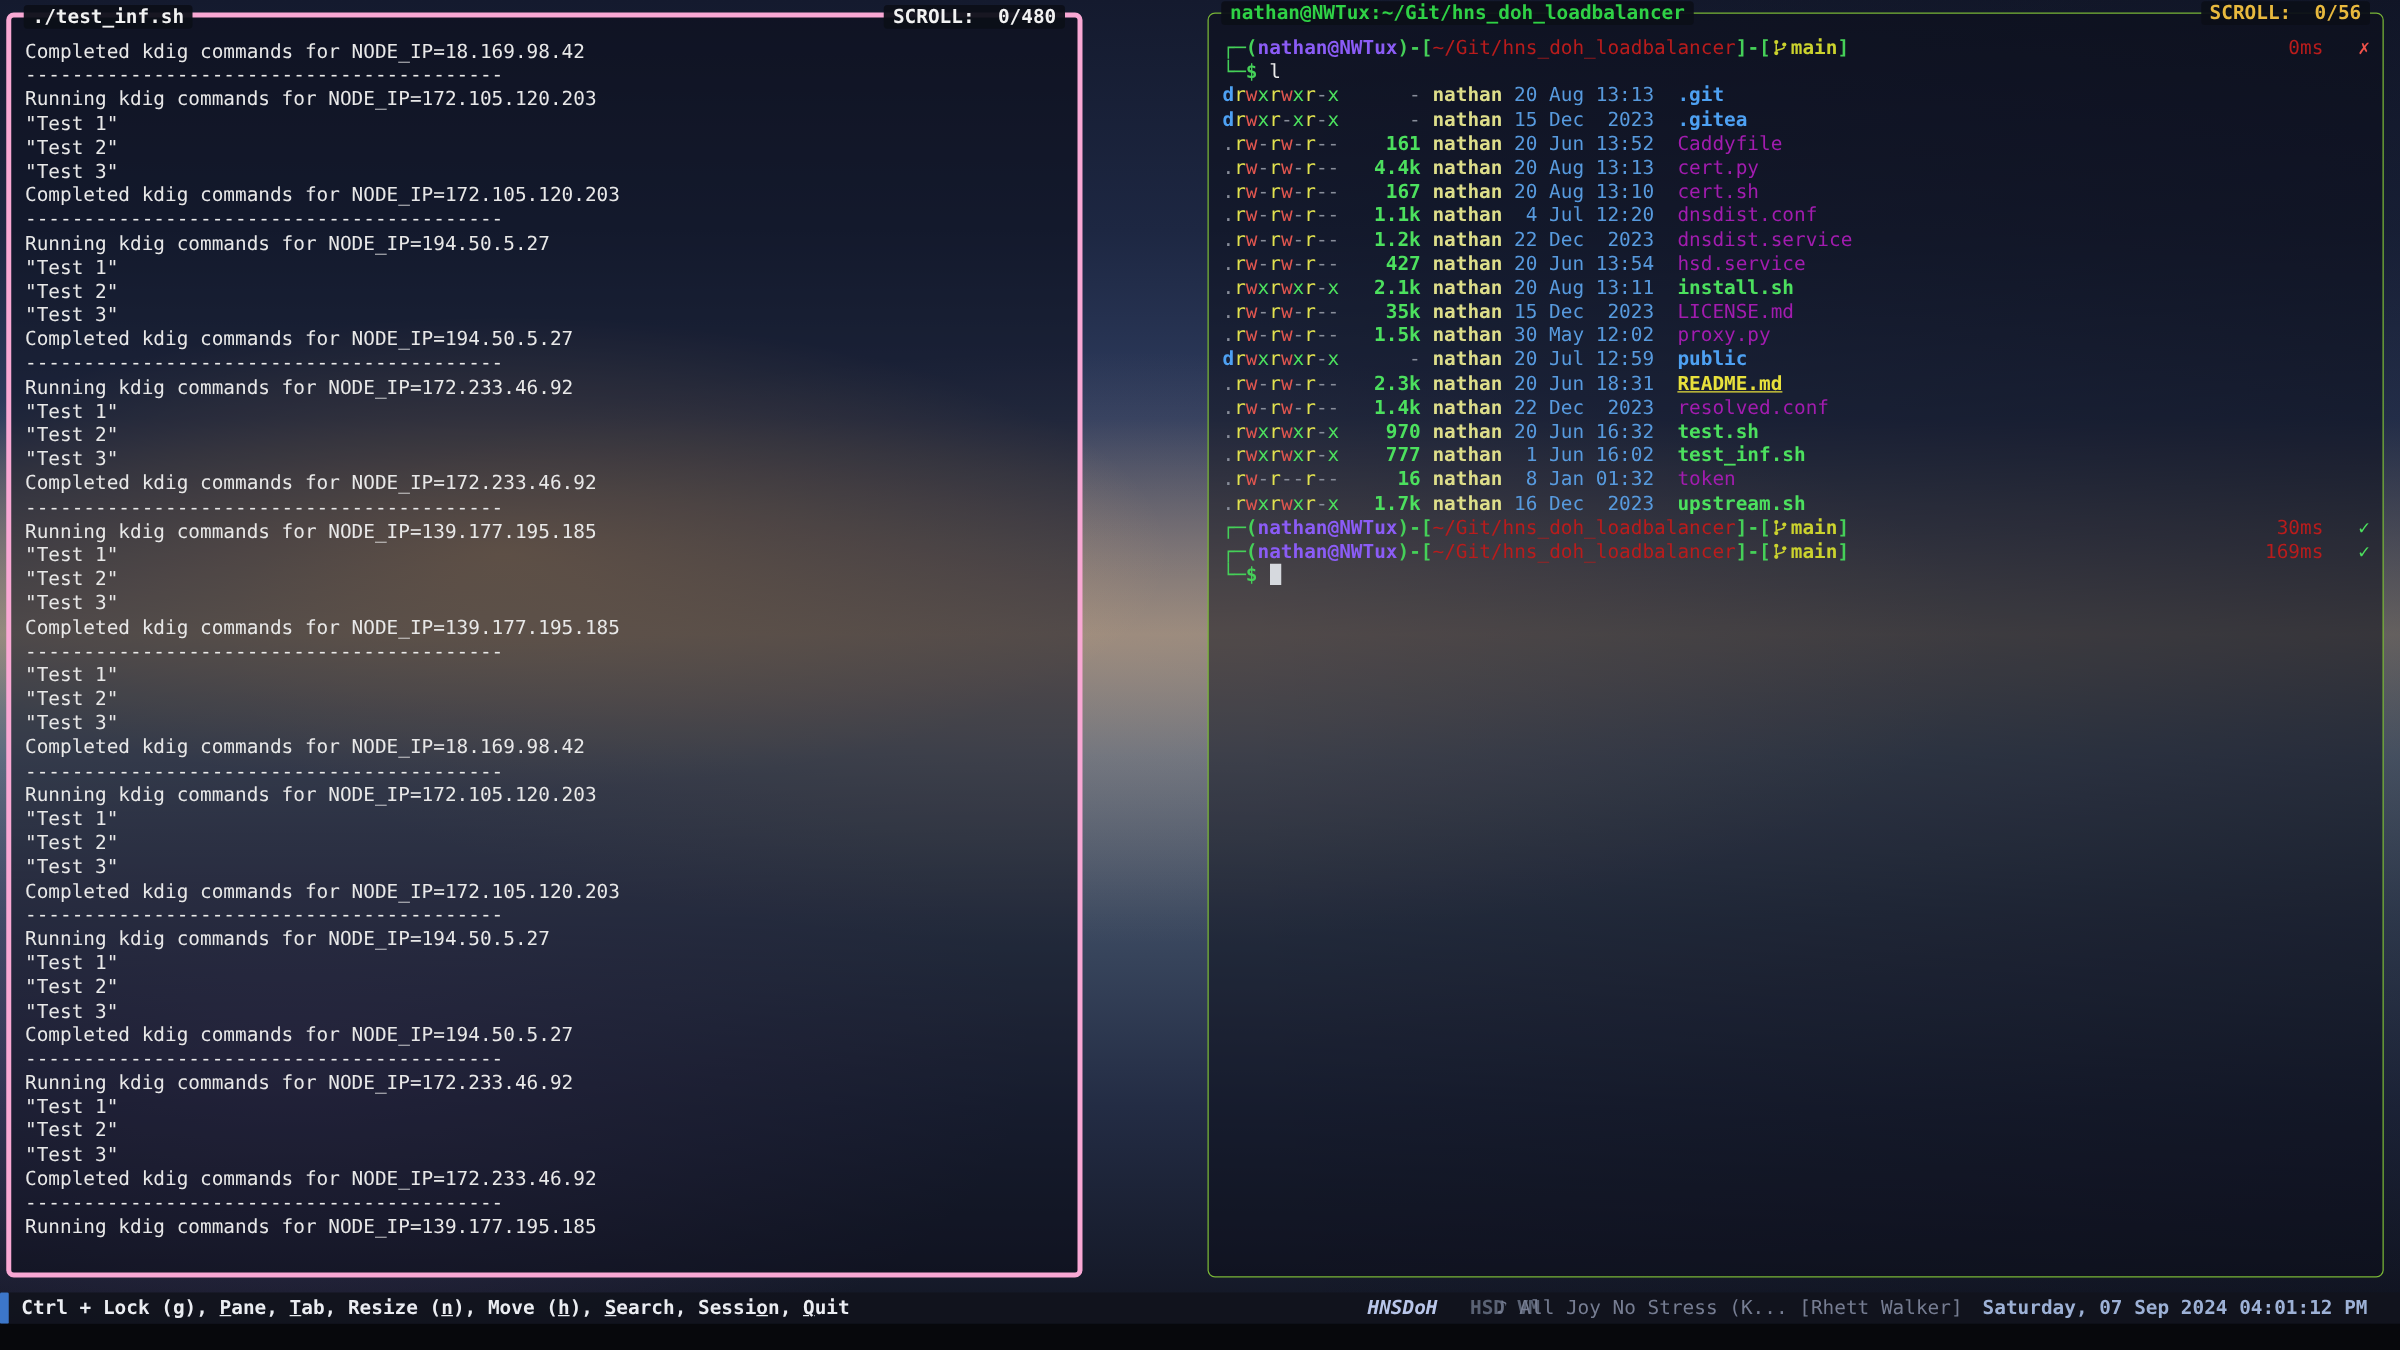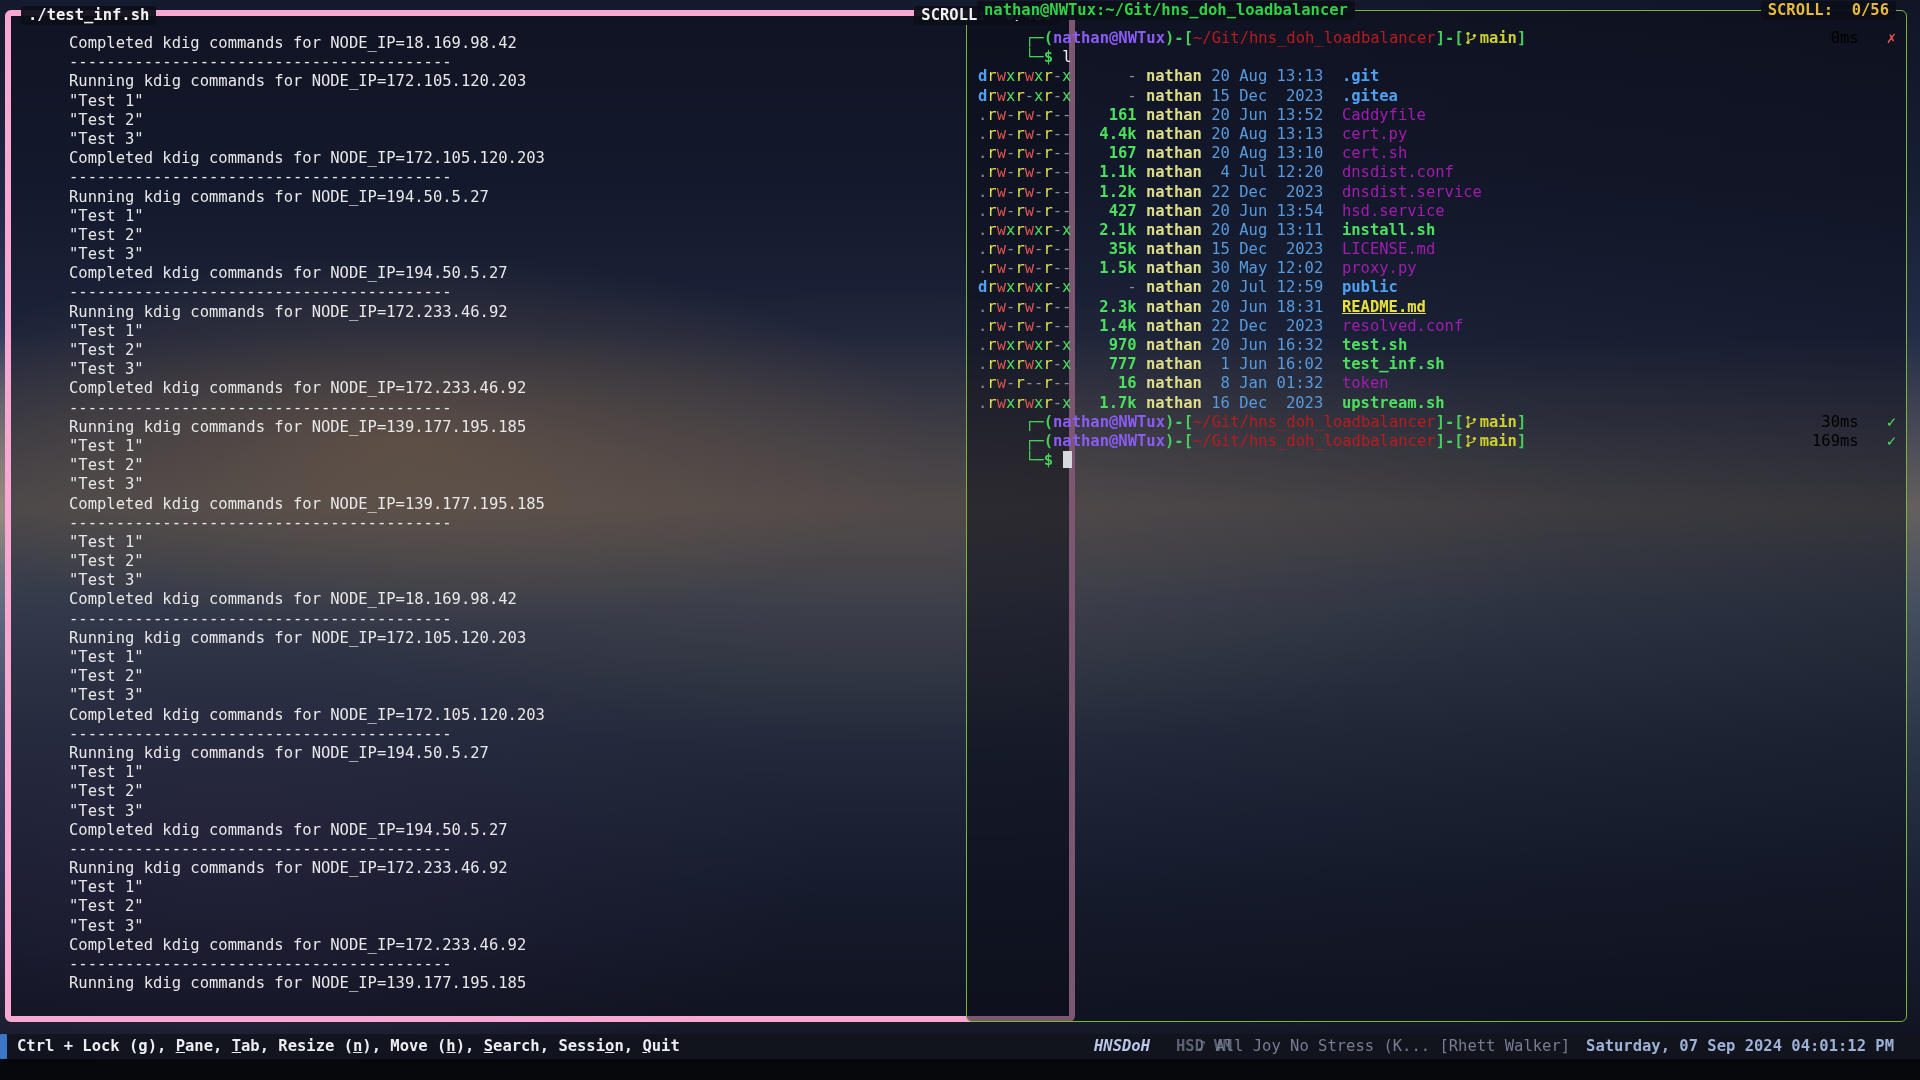--- a/index.html
+++ b/index.html
@@ -16,50 +16,50 @@
         #141a2e 0%, #1d2742 17%, #2e3c5e 31%,
         #6a6a74 41%, #8c857f 47%, #5f6d80 56%,
         #3c4a61 68%, #232c44 82%, #10131f 100%);
     position:relative;
   }
   .pane {
     position:absolute; top:10px; height:1012px;
     background:rgba(12,14,24,0.52);
     border-radius:6px;
   }
-  .pane-left  { left:5px;   width:1070px; border:6px solid #f9a8d4; }
+  .pane-left  { left:5px;   width:861px; border:4px solid #f9a8d4; }
   .pane-right { left:966px; width:941px; border:1px solid #79b637; }
   .pane-content {
     position:absolute; inset:0; overflow:hidden;
     padding:18px 10px 8px 11px;
   }
   .chip {
     position:absolute; top:-10px; line-height:19px;
     background:rgba(12,15,24,0.95); padding:0 7px; border-radius:3px;
     font-weight:bold; display:flex; gap:1ch; z-index:2; white-space:pre;
   }
   .title-chip { left:10px; }
   .pane-left  .title-chip { color:#f2f2f2; }
   .pane-right .title-chip { color:#2fd146; }
   .scroll-chip { right:10px; }
   .pane-left  .scroll-chip { color:#f2f2f2; gap:2ch; }
   .pane-right .scroll-chip { color:#e8b93e; gap:2ch; }
 
-  .tline { white-space:pre; height:19.2px;margin-left:47px; }
+  .tline { white-space:pre; height:19.2px; }
   .flexline { display:flex; align-items:center; }
   .spacer { flex:1; }
 
   
   .p-frame { color:#45d058; font-weight:bold; }
   .p-user  { color:#8b5cf6; font-weight:bold; }
   .p-path  { color:#b91c1c; }
   .p-branch { color:#cbd22e; font-weight:bold; }
   .p-branch-icon { color:#cbd22e; margin:0 3px 0 1px; }
   .p-branch-icon svg { vertical-align:-2px; }
-  .p-time { color:#000000; }
+  .p-time { color:#b91c1c; }
   .p-ok   { color:#4ce05e; font-weight:bold; margin-left:3ch; }
   .p-fail { color:#f0524a; font-weight:bold; margin-left:3ch; }
   .p-cmd  { color:#ececec; }
   .cursor { display:inline-block; width:9px; height:17px; background:#d6d9de; vertical-align:-3px; margin-left:1px; }
 
   
   .lrow { display:flex; white-space:pre; height:19.2px; }
   .c-perms { width:11ch; margin-right:1ch; }
   .c-size  { width:5ch;  margin-right:1ch; text-align:right; }
   .c-user  { width:6ch;  margin-right:1ch; color:#dede8a; font-weight:bold; }

